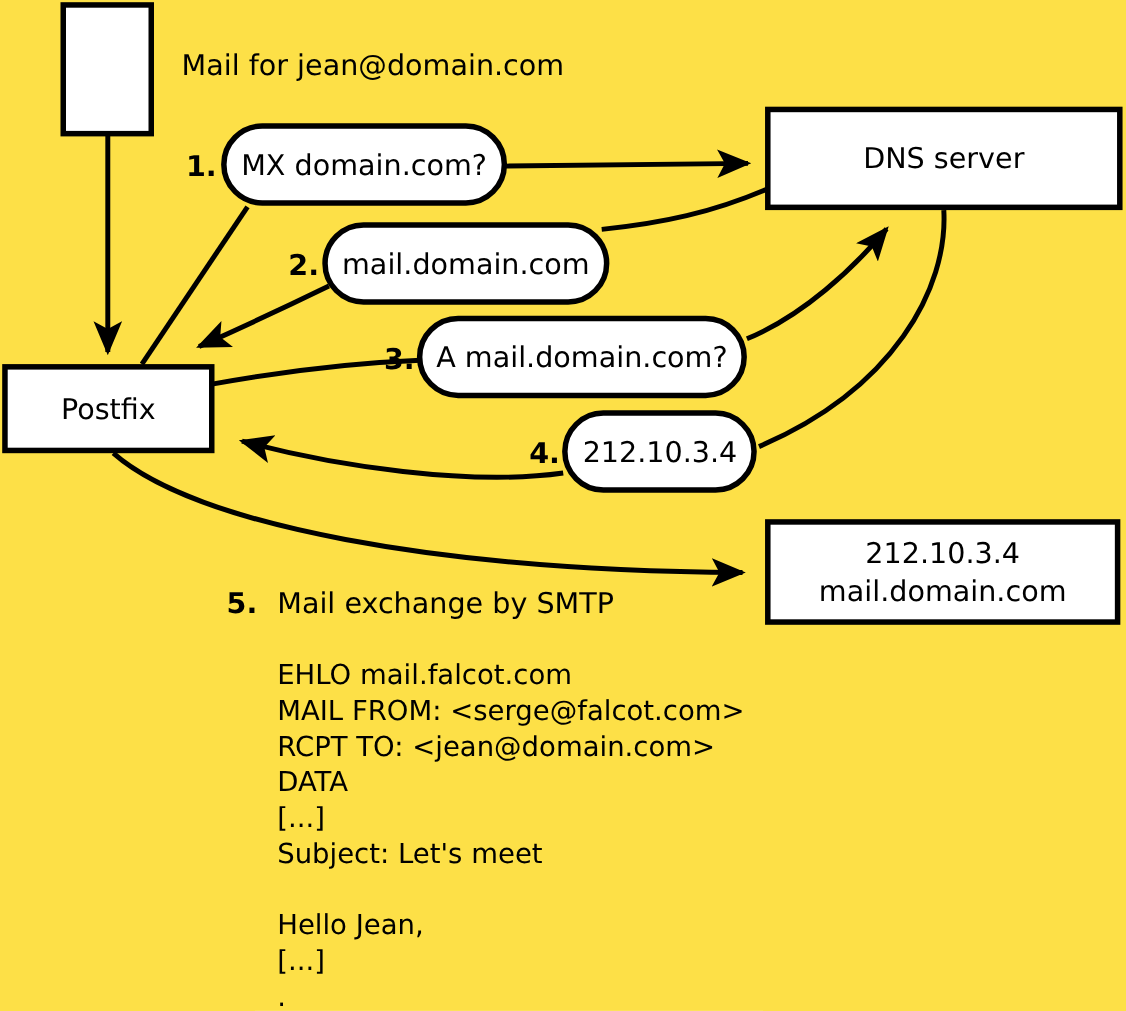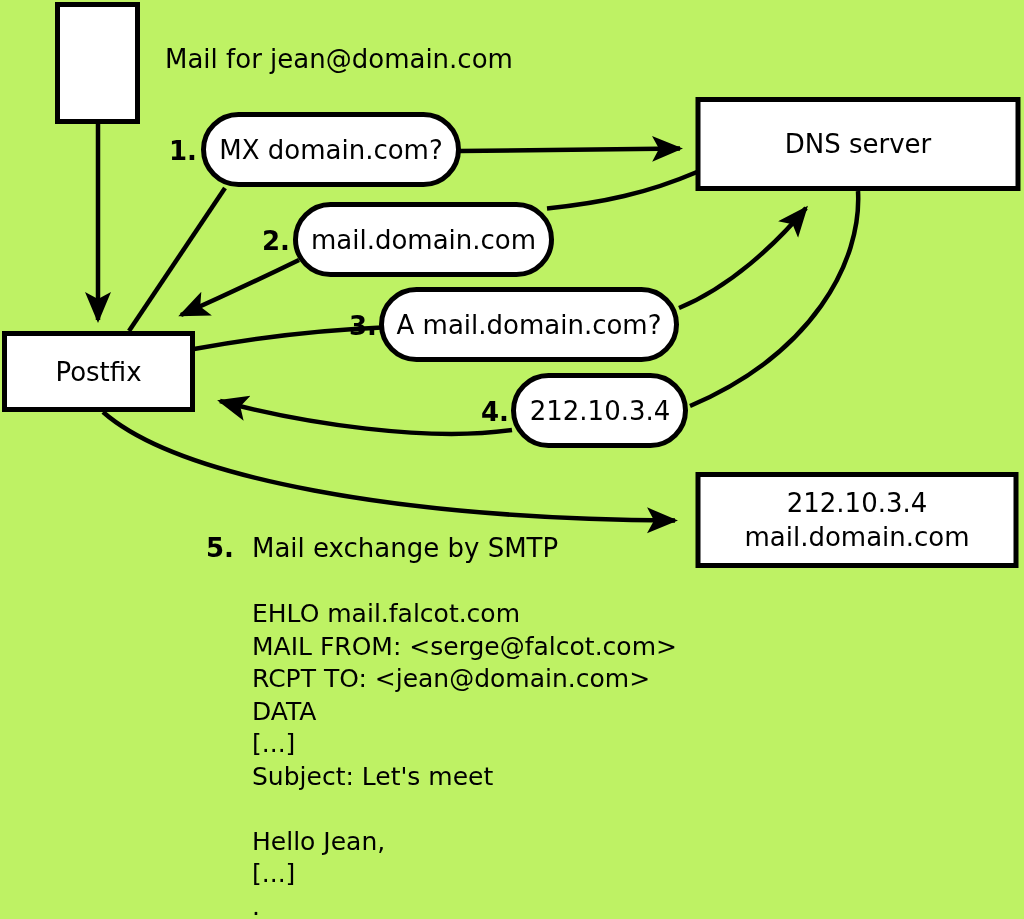--- a/index.html
+++ b/index.html
@@ -8,21 +8,21 @@
     background: #ffffff;
     width: 1024px;
     height: 919px;
     overflow: hidden;
     font-family: "DejaVu Sans", sans-serif;
   }
   .stage {
     position: relative;
     width: 1024px;
     height: 919px;
-    background: #bef264;
+    background: #fde047;
   }
   svg { display: block; }
   .shape {
     fill: #ffffff;
     stroke: #000000;
     stroke-width: 5;
   }
   .edge {
     fill: none;
     stroke: #000000;

